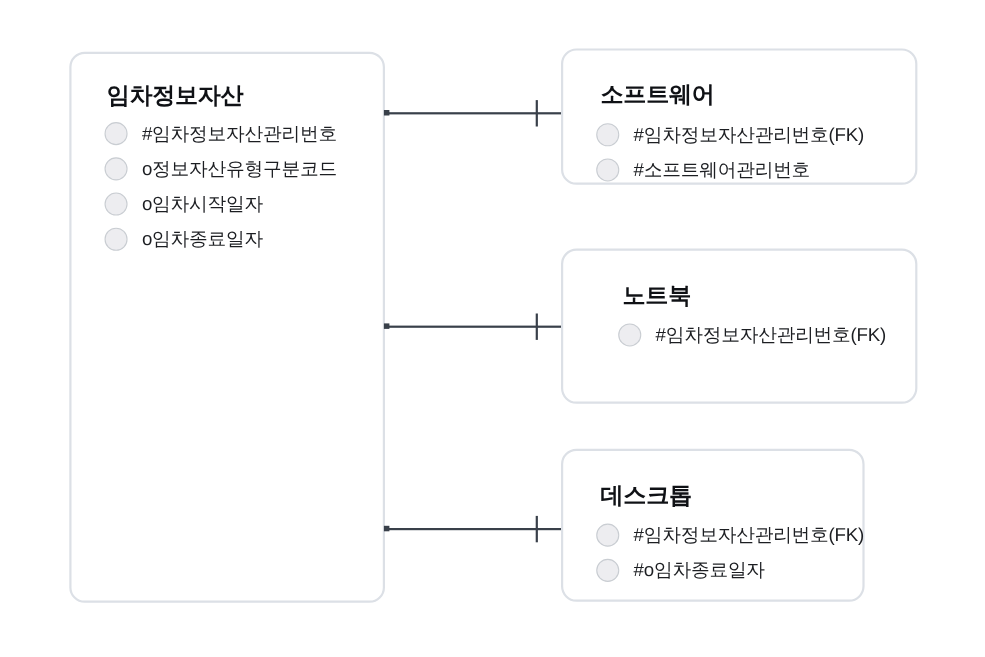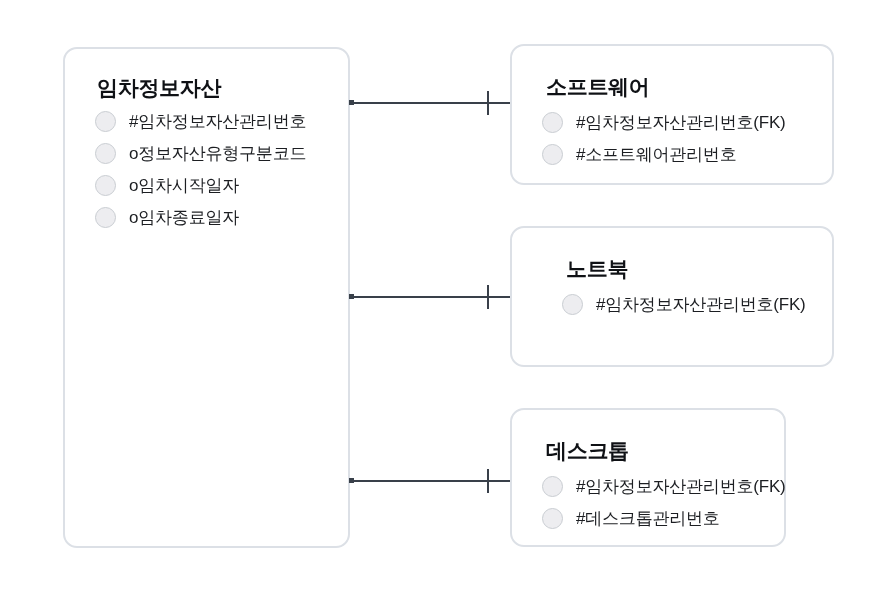--- a/index.html
+++ b/index.html
@@ -82,21 +82,21 @@
         <span class="attr-circle"></span>
         <span class="attr-label">o임차시작일자</span>
       </div>
       <div class="attr-row">
         <span class="attr-circle"></span>
         <span class="attr-label">o임차종료일자</span>
       </div>
     </div>
   </div>
 
-  <div class="entity entity-right" style="left:510px;top:44px;width:324px;height:141px;">
+  <div class="entity entity-right" style="left:510px;top:44px;width:324px;height:124px;">
     <div class="title">소프트웨어</div>
     <div class="rows">
       <div class="attr-row">
         <span class="attr-circle"></span>
         <span class="attr-label">#임차정보자산관리번호(FK)</span>
       </div>
       <div class="attr-row">
         <span class="attr-circle"></span>
         <span class="attr-label">#소프트웨어관리번호</span>
       </div>
@@ -115,21 +115,21 @@
 
   <div class="entity entity-right" style="left:510px;top:408px;width:276px;height:139px;">
     <div class="title">데스크톱</div>
     <div class="rows">
       <div class="attr-row">
         <span class="attr-circle"></span>
         <span class="attr-label">#임차정보자산관리번호(FK)</span>
       </div>
       <div class="attr-row">
         <span class="attr-circle"></span>
-        <span class="attr-label">#데스크톱관리번호</span>
+        <span class="attr-label">#o임차종료일자</span>
       </div>
     </div>
   </div>
 
   <div class="connector">
     <div class="end-dot" style="left:349px;top:100px;"></div>
     <div class="line" style="left:350px;top:102px;width:160px;"></div>
     <div class="tick" style="left:487px;top:91px;"></div>
   </div>
 

